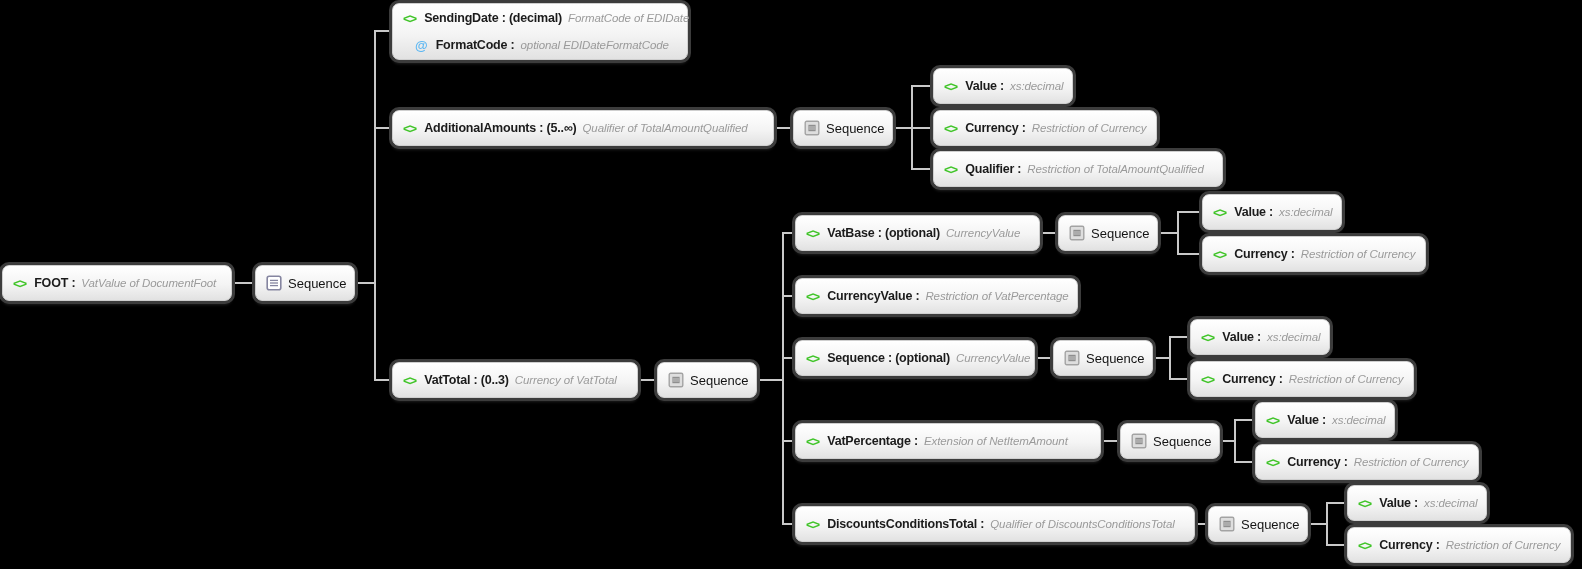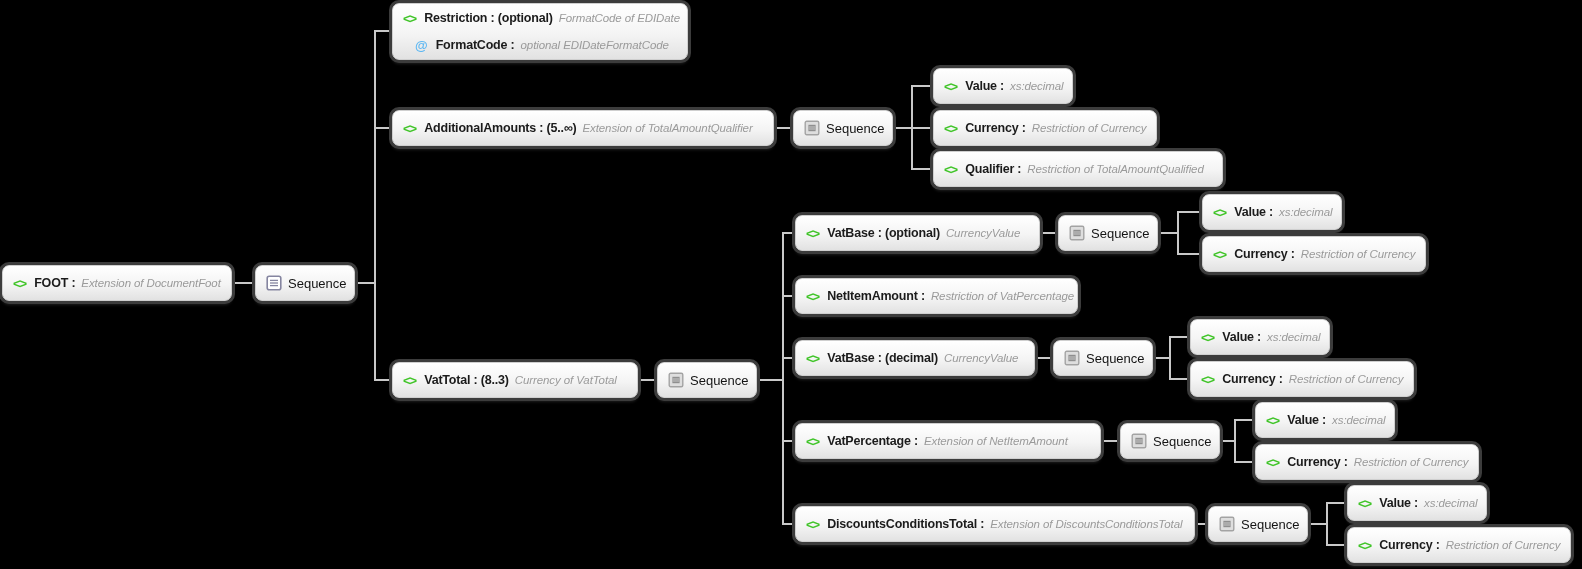--- a/index.html
+++ b/index.html
@@ -88,52 +88,52 @@
 
   <i class="h" style="left:1195px;top:523px;width:13px"></i>
   <i class="h" style="left:1308px;top:523px;width:20px"></i>
   <i class="v" style="left:1326px;top:502px;height:44px"></i>
   <i class="h" style="left:1326px;top:502px;width:21px"></i>
   <i class="h" style="left:1326px;top:544px;width:21px"></i>
 
   <div class="node" style="left:2px;top:265px;width:230px">
     <span class="glyph-el">&lt;&gt;</span>
     <span class="lbl">FOOT :</span>
-    <span class="typ">Extension of DocumentFoot</span>
+    <span class="typ">VatValue of DocumentFoot</span>
   </div>
 
   <div class="node" style="left:255px;top:265px;width:100px">
     <span class="seq-icon">
       <svg viewBox="0 0 16 16" width="16" height="16">
           <rect x="1.2" y="1.2" width="13.6" height="13.6" rx="2" fill="#ffffff" stroke="#8585a0" stroke-width="1.6"></rect>
           <line x1="4" y1="5.4" x2="12" y2="5.4" stroke="#8585a0" stroke-width="1.3"></line>
           <line x1="4" y1="8" x2="12" y2="8" stroke="#8585a0" stroke-width="1.3"></line>
           <line x1="4" y1="10.6" x2="12" y2="10.6" stroke="#8585a0" stroke-width="1.3"></line>
         </svg>
     </span>
     <span class="seq-lbl">Sequence</span>
   </div>
 
   <div class="node multi" style="left:392px;top:3px;width:296px">
     <div class="row">
       <span class="glyph-el">&lt;&gt;</span>
-      <span class="lbl">Restriction : (optional)</span>
+      <span class="lbl">SendingDate : (decimal)</span>
       <span class="typ">FormatCode of EDIDate</span>
     </div>
     <div class="row attr">
       <span class="glyph-at">@</span>
       <span class="lbl">FormatCode :</span>
       <span class="typ">optional EDIDateFormatCode</span>
     </div>
   </div>
 
   <div class="node" style="left:392px;top:110px;width:382px">
     <span class="glyph-el">&lt;&gt;</span>
     <span class="lbl">AdditionalAmounts : (5..∞)</span>
-    <span class="typ">Extension of TotalAmountQualifier</span>
+    <span class="typ">Qualifier of TotalAmountQualified</span>
   </div>
 
   <div class="node" style="left:793px;top:110px;width:100px">
     <span class="seq-icon">
       <svg viewBox="0 0 16 16" width="16" height="16">
           <rect x="1.2" y="1.2" width="13.6" height="13.6" rx="1.5" fill="#dedede" stroke="#a3a3a3" stroke-width="1.4"></rect>
           <rect x="4.4" y="4.8" width="7.2" height="6.4" fill="#8f8f8f"></rect>
           <line x1="4.8" y1="7" x2="11.2" y2="7" stroke="#c8c8c8" stroke-width="1"></line>
           <line x1="4.8" y1="9" x2="11.2" y2="9" stroke="#c8c8c8" stroke-width="1"></line>
         </svg>
@@ -154,21 +154,21 @@
   </div>
 
   <div class="node" style="left:933px;top:151px;width:290px">
     <span class="glyph-el">&lt;&gt;</span>
     <span class="lbl">Qualifier :</span>
     <span class="typ">Restriction of TotalAmountQualified</span>
   </div>
 
   <div class="node" style="left:392px;top:362px;width:246px">
     <span class="glyph-el">&lt;&gt;</span>
-    <span class="lbl">VatTotal : (8..3)</span>
+    <span class="lbl">VatTotal : (0..3)</span>
     <span class="typ">Currency of VatTotal</span>
   </div>
 
   <div class="node" style="left:657px;top:362px;width:100px">
     <span class="seq-icon">
       <svg viewBox="0 0 16 16" width="16" height="16">
           <rect x="1.2" y="1.2" width="13.6" height="13.6" rx="1.5" fill="#dedede" stroke="#a3a3a3" stroke-width="1.4"></rect>
           <rect x="4.4" y="4.8" width="7.2" height="6.4" fill="#8f8f8f"></rect>
           <line x1="4.8" y1="7" x2="11.2" y2="7" stroke="#c8c8c8" stroke-width="1"></line>
           <line x1="4.8" y1="9" x2="11.2" y2="9" stroke="#c8c8c8" stroke-width="1"></line>
@@ -202,27 +202,27 @@
   </div>
 
   <div class="node" style="left:1202px;top:236px;width:224px">
     <span class="glyph-el">&lt;&gt;</span>
     <span class="lbl">Currency :</span>
     <span class="typ">Restriction of Currency</span>
   </div>
 
   <div class="node" style="left:795px;top:278px;width:283px">
     <span class="glyph-el">&lt;&gt;</span>
-    <span class="lbl">NetItemAmount :</span>
+    <span class="lbl">CurrencyValue :</span>
     <span class="typ">Restriction of VatPercentage</span>
   </div>
 
   <div class="node" style="left:795px;top:340px;width:240px">
     <span class="glyph-el">&lt;&gt;</span>
-    <span class="lbl">VatBase : (decimal)</span>
+    <span class="lbl">Sequence : (optional)</span>
     <span class="typ">CurrencyValue</span>
   </div>
 
   <div class="node" style="left:1053px;top:340px;width:100px">
     <span class="seq-icon">
       <svg viewBox="0 0 16 16" width="16" height="16">
           <rect x="1.2" y="1.2" width="13.6" height="13.6" rx="1.5" fill="#dedede" stroke="#a3a3a3" stroke-width="1.4"></rect>
           <rect x="4.4" y="4.8" width="7.2" height="6.4" fill="#8f8f8f"></rect>
           <line x1="4.8" y1="7" x2="11.2" y2="7" stroke="#c8c8c8" stroke-width="1"></line>
           <line x1="4.8" y1="9" x2="11.2" y2="9" stroke="#c8c8c8" stroke-width="1"></line>
@@ -269,21 +269,21 @@
 
   <div class="node" style="left:1255px;top:444px;width:224px">
     <span class="glyph-el">&lt;&gt;</span>
     <span class="lbl">Currency :</span>
     <span class="typ">Restriction of Currency</span>
   </div>
 
   <div class="node" style="left:795px;top:506px;width:400px">
     <span class="glyph-el">&lt;&gt;</span>
     <span class="lbl">DiscountsConditionsTotal :</span>
-    <span class="typ">Extension of DiscountsConditionsTotal</span>
+    <span class="typ">Qualifier of DiscountsConditionsTotal</span>
   </div>
 
   <div class="node" style="left:1208px;top:506px;width:100px">
     <span class="seq-icon">
       <svg viewBox="0 0 16 16" width="16" height="16">
           <rect x="1.2" y="1.2" width="13.6" height="13.6" rx="1.5" fill="#dedede" stroke="#a3a3a3" stroke-width="1.4"></rect>
           <rect x="4.4" y="4.8" width="7.2" height="6.4" fill="#8f8f8f"></rect>
           <line x1="4.8" y1="7" x2="11.2" y2="7" stroke="#c8c8c8" stroke-width="1"></line>
           <line x1="4.8" y1="9" x2="11.2" y2="9" stroke="#c8c8c8" stroke-width="1"></line>
         </svg>

